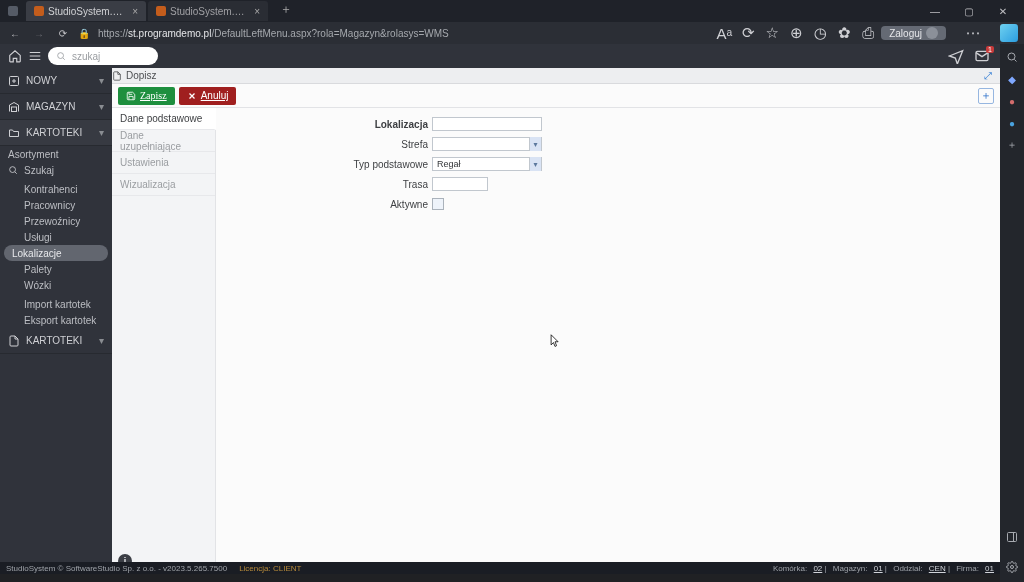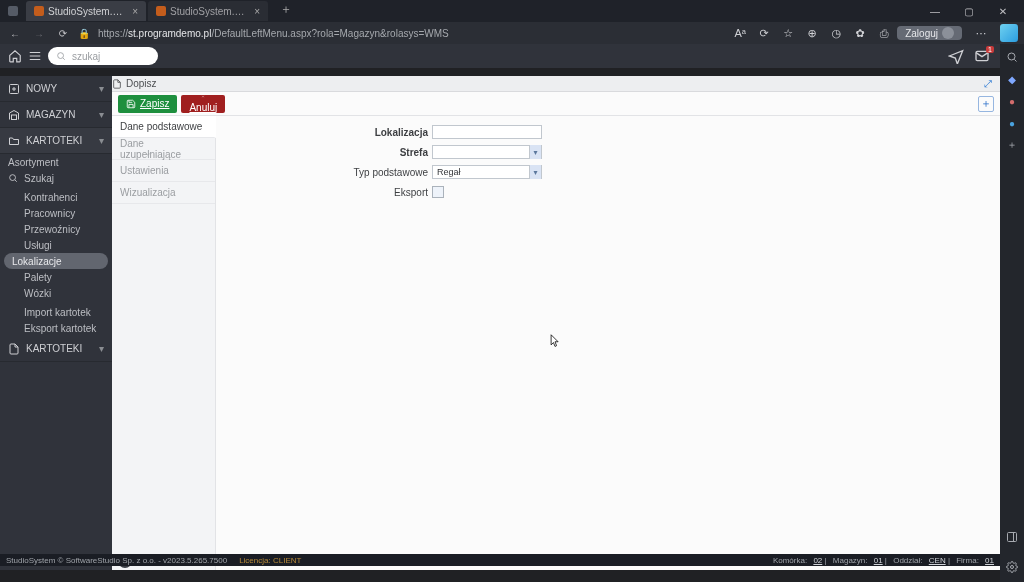--- a/index.html
+++ b/index.html
@@ -21,64 +21,64 @@
 .win-btn { width: 34px; height: 22px; display: flex; align-items: center; justify-content: center; color: #c0c0c4; font-size: 10px; }
 
 
 .browser-urlbar { height: 22px; background: #2b2e35; display: flex; align-items: center; padding: 0 6px; gap: 6px; color: #c0c0c4; font-size: 10px; }
 .nav-btn { width: 18px; height: 18px; display: flex; align-items: center; justify-content: center; color: #c0c0c4; }
 .url-lock { width: 14px; }
 .url-text { flex: 0 0 auto; max-width: 400px; white-space: nowrap; overflow: hidden; text-overflow: ellipsis; color: #a5a8ad; }
 .url-text .host { color: #e4e5e8; }
 .urlbar-spacer { flex: 1; }
 .urlbar-icons { display: flex; gap: 10px; align-items: center; }
-.urlbar-icon span { width: 14px; height: 14px; display: flex; align-items: center; justify-content: center; color: #cfd0d4; font-size: 11px; }
+.urlbar-icon span { width: 14px; height: 14px; display: flex; align-items: center; justify-content: center; color: #cfd0d4; font-size: 15px; }
 .login-pill { background: #656a74; color: #e6e7ea; padding: 1px 8px; border-radius: 4px; font-size: 10px; display: flex; align-items: center; gap: 4px; }
-.urlbar-right { display: flex; gap: 12px; align-items: center; }
+.urlbar-right { display: flex; gap: 20px; align-items: center; }
 .bing { width: 18px; height: 18px; border-radius: 3px; background: linear-gradient(135deg,#6fd1f0,#2b9de0); }
 
 
 .app-topbar { height: 24px; background: #30333b; display: flex; align-items: center; padding: 0 8px; gap: 6px; color: #cfd0d4; font-size: 10px; }
 .app-topbar .icon { width: 14px; height: 14px; display: flex; align-items: center; justify-content: center; }
 .search-pill { background: #ffffff; border-radius: 11px; height: 18px; width: 110px; display: flex; align-items: center; padding: 0 8px; color: #9a9da1; font-size: 10px; gap: 6px; }
 .search-pill svg { width: 10px; height: 10px; }
 .topbar-spacer { flex: 1; }
 .topbar-right { display: flex; gap: 10px; align-items: center; }
 .topbar-right .tbi { width: 16px; height: 16px; display: flex; align-items: center; justify-content: center; color: #cfd0d4; }
 .avatar-box { width: 18px; height: 18px; border-radius: 3px; background: #7e8793; }
 
 
 .edge-sidebar { position: absolute; right: 0; top: 44px; bottom: 0; width: 24px; background: #23262c; display: flex; flex-direction: column; align-items: center; padding-top: 6px; gap: 8px; color: #a7aab0; font-size: 10px; }
 .edge-sidebar .dot { width: 14px; height: 14px; border-radius: 3px; display: flex; align-items: center; justify-content: center; }
 .edge-sidebar .dot svg { width: 12px; height: 12px; }
 .edge-sidebar .fill { flex: 1; }
 .edge-sidebar .bottom { margin-bottom: 8px; }
 
 
-.app-body { position: absolute; left: 0; top: 68px; right: 24px; bottom: 12px; display: flex; margin-top: 8px; }
+.app-body { position: absolute; left: 0; top: 68px; right: 24px; bottom: 12px; display: flex; }
 .sidenav { width: 112px; background: #30333b; color: #cfd0d4; font-size: 10px; display: flex; flex-direction: column; }
 .nav-section { display: flex; align-items: center; height: 26px; padding: 0 8px; gap: 6px; border-bottom: 1px solid #272a30; }
 .nav-section .expand { margin-left: auto; color: #8a8d92; }
 .nav-section svg { width: 12px; height: 12px; }
 .nav-section.kart { background: #373a42; }
 .nav-item { height: 16px; display: flex; align-items: center; padding: 0 8px; color: #bdbfc4; }
 .nav-item.sub { padding-left: 24px; height: 16px; }
 .nav-item.withicon { gap: 6px; }
 .nav-item.withicon svg { width: 10px; height: 10px; }
 .nav-item.selected { background: #62666f; border-radius: 8px; margin: 0 4px; color: #e8e9ec; }
 .nav-group-gap { height: 3px; }
 
 .content { flex: 1; background: #fbfbfb; display: flex; flex-direction: column; min-width: 0; position: relative; }
 .content-header { height: 16px; background: #edeef0; border-bottom: 1px solid #d9dadd; display: flex; align-items: center; padding: 0 0; gap: 4px; color: #4d4f52; font-size: 10px; }
 .content-header svg { width: 10px; height: 10px; }
 .content-header .hdr-close { position: absolute; right: 8px; top: 2px; color: #1b6fd1; font-size: 10px; }
 .toolbar { height: 24px; display: flex; align-items: center; padding: 2px 6px; gap: 4px; border-bottom: 1px solid #e2e3e6; }
 .btn { height: 18px; padding: 0 8px; border-radius: 2px; display: flex; align-items: center; gap: 4px; font-size: 10px; color: #fff; }
 .btn.save { background: #1e8f3e; }
-.btn.cancel { background: #a01f1f; flex-direction: column; }
+.btn.cancel { background: #a01f1f; }
 .btn svg { width: 10px; height: 10px; }
 .toolbar .spacer { flex: 1; }
 .add-btn { width: 16px; height: 16px; border: 1px solid #96b6e0; border-radius: 2px; display: flex; align-items: center; justify-content: center; color: #2b6fc9; font-size: 11px; }
 
 .form-area { flex: 1; display: flex; overflow: hidden; }
 .form-tabs { width: 104px; background: #f3f4f6; border-right: 1px solid #e2e3e6; display: flex; flex-direction: column; font-size: 10px; }
 .form-tab { height: 22px; display: flex; align-items: center; padding: 0 8px; border-bottom: 1px solid #e7e8eb; color: #9a9da1; }
 .form-tab.active { color: #3d3f42; background: #fff; border-right: 2px solid #fff; margin-right: -1px; }
 .form-fields { flex: 1; padding: 6px 7px 0 0; font-size: 10px; color: #3d3f42; }
 .row { display: flex; align-items: center; height: 20px; }
@@ -91,21 +91,21 @@
 .txt.short { width: 56px; }
 .chk { width: 12px; height: 12px; border: 1px solid #aab2bb; background: #eef3fa; display: flex; align-items: center; justify-content: center; color: #2d63b2; font-size: 9px; }
 
 .status-info { position: absolute; left: 6px; bottom: 2px; width: 14px; height: 14px; border-radius: 50%; background: #3b3e45; color: #e8e9ec; display: flex; align-items: center; justify-content: center; font-size: 9px; font-weight: bold; }
 
 
 .cursor { position: absolute; left: 550px; top: 334px; width: 10px; height: 14px; }
 .cursor svg { width: 10px; height: 14px; }
 
 
-.footer { position: absolute; left: 0; right: 24px; bottom: 16px; height: 12px; background: #1a1d24; color: #9fa3a9; font-size: 8px; display: flex; align-items: center; padding: 0 6px; }
+.footer { position: absolute; left: 0; right: 24px; bottom: 8px; height: 12px; background: #1a1d24; color: #9fa3a9; font-size: 8px; display: flex; align-items: center; padding: 0 6px; }
 .footer .lic { margin-left: 12px; color: #b78a3a; }
 .footer .spacer { flex: 1; }
 .footer .right span { margin-left: 4px; }
 .footer .right .val { text-decoration: underline; color: #d0d3d8; }
 </style>
 </head>
 <body>
 
 <div class="browser-titlebar">
   <div class="titlebar-left">
@@ -325,21 +325,21 @@
         </svg>
       <span>Dopisz</span>
       <span class="hdr-close">⤢</span>
     </div>
     <div class="toolbar">
       <div class="btn save">
         <svg viewBox="0 0 24 24" fill="none" stroke="#fff" stroke-width="2">
             <path d="M19 21H5a2 2 0 0 1-2-2V5a2 2 0 0 1 2-2h11l5 5v11a2 2 0 0 1-2 2z"></path>
             <path d="M17 21v-8H7v8M7 3v5h8"></path>
           </svg>
-        <span style="text-decoration:underline;">Zapisz</span>
+        <span style="text-decoration:underline;font-family:Liberation Serif, serif;">Zapisz</span>
       </div>
       <div class="btn cancel">
         <svg viewBox="0 0 24 24" fill="none" stroke="#fff" stroke-width="3">
             <path d="M18 6 6 18M6 6l12 12"></path>
           </svg>
         <span style="text-decoration:underline;">Anuluj</span>
       </div>
       <div class="spacer"></div>
       <div class="add-btn">＋</div>
     </div>
@@ -358,35 +358,39 @@
         <div class="form-tab">
             <span>Wizualizacja</span>
           </div>
       </div>
       <div class="form-fields">
         <div class="row">
           <div class="lbl" style="font-weight:600;">Lokalizacja</div>
           <div class="txt"></div>
         </div>
         <div class="row">
-          <div class="lbl" style="font-weight:700;">Strefa</div>
+          <div class="lbl" style="font-weight:400;">Strefa</div>
           <div class="sel empty">
               <div class="val"></div>
               <div class="caret">▾</div>
             </div>
         </div>
         <div class="row">
           <div class="lbl">Typ podstawowe</div>
           <div class="sel">
               <div class="val">Regał</div>
               <div class="caret">▾</div>
             </div>
         </div>
         <div class="row">
-          <div class="lbl">Eksport</div>
+          <div class="lbl">Trasa</div>
+          <div class="txt short"></div>
+        </div>
+        <div class="row">
+          <div class="lbl">Aktywne</div>
           <div class="chk"></div>
         </div>
       </div>
     </div>
 
     <div class="status-info">i</div>
   </div>
 </div>
 
 <div class="cursor">

